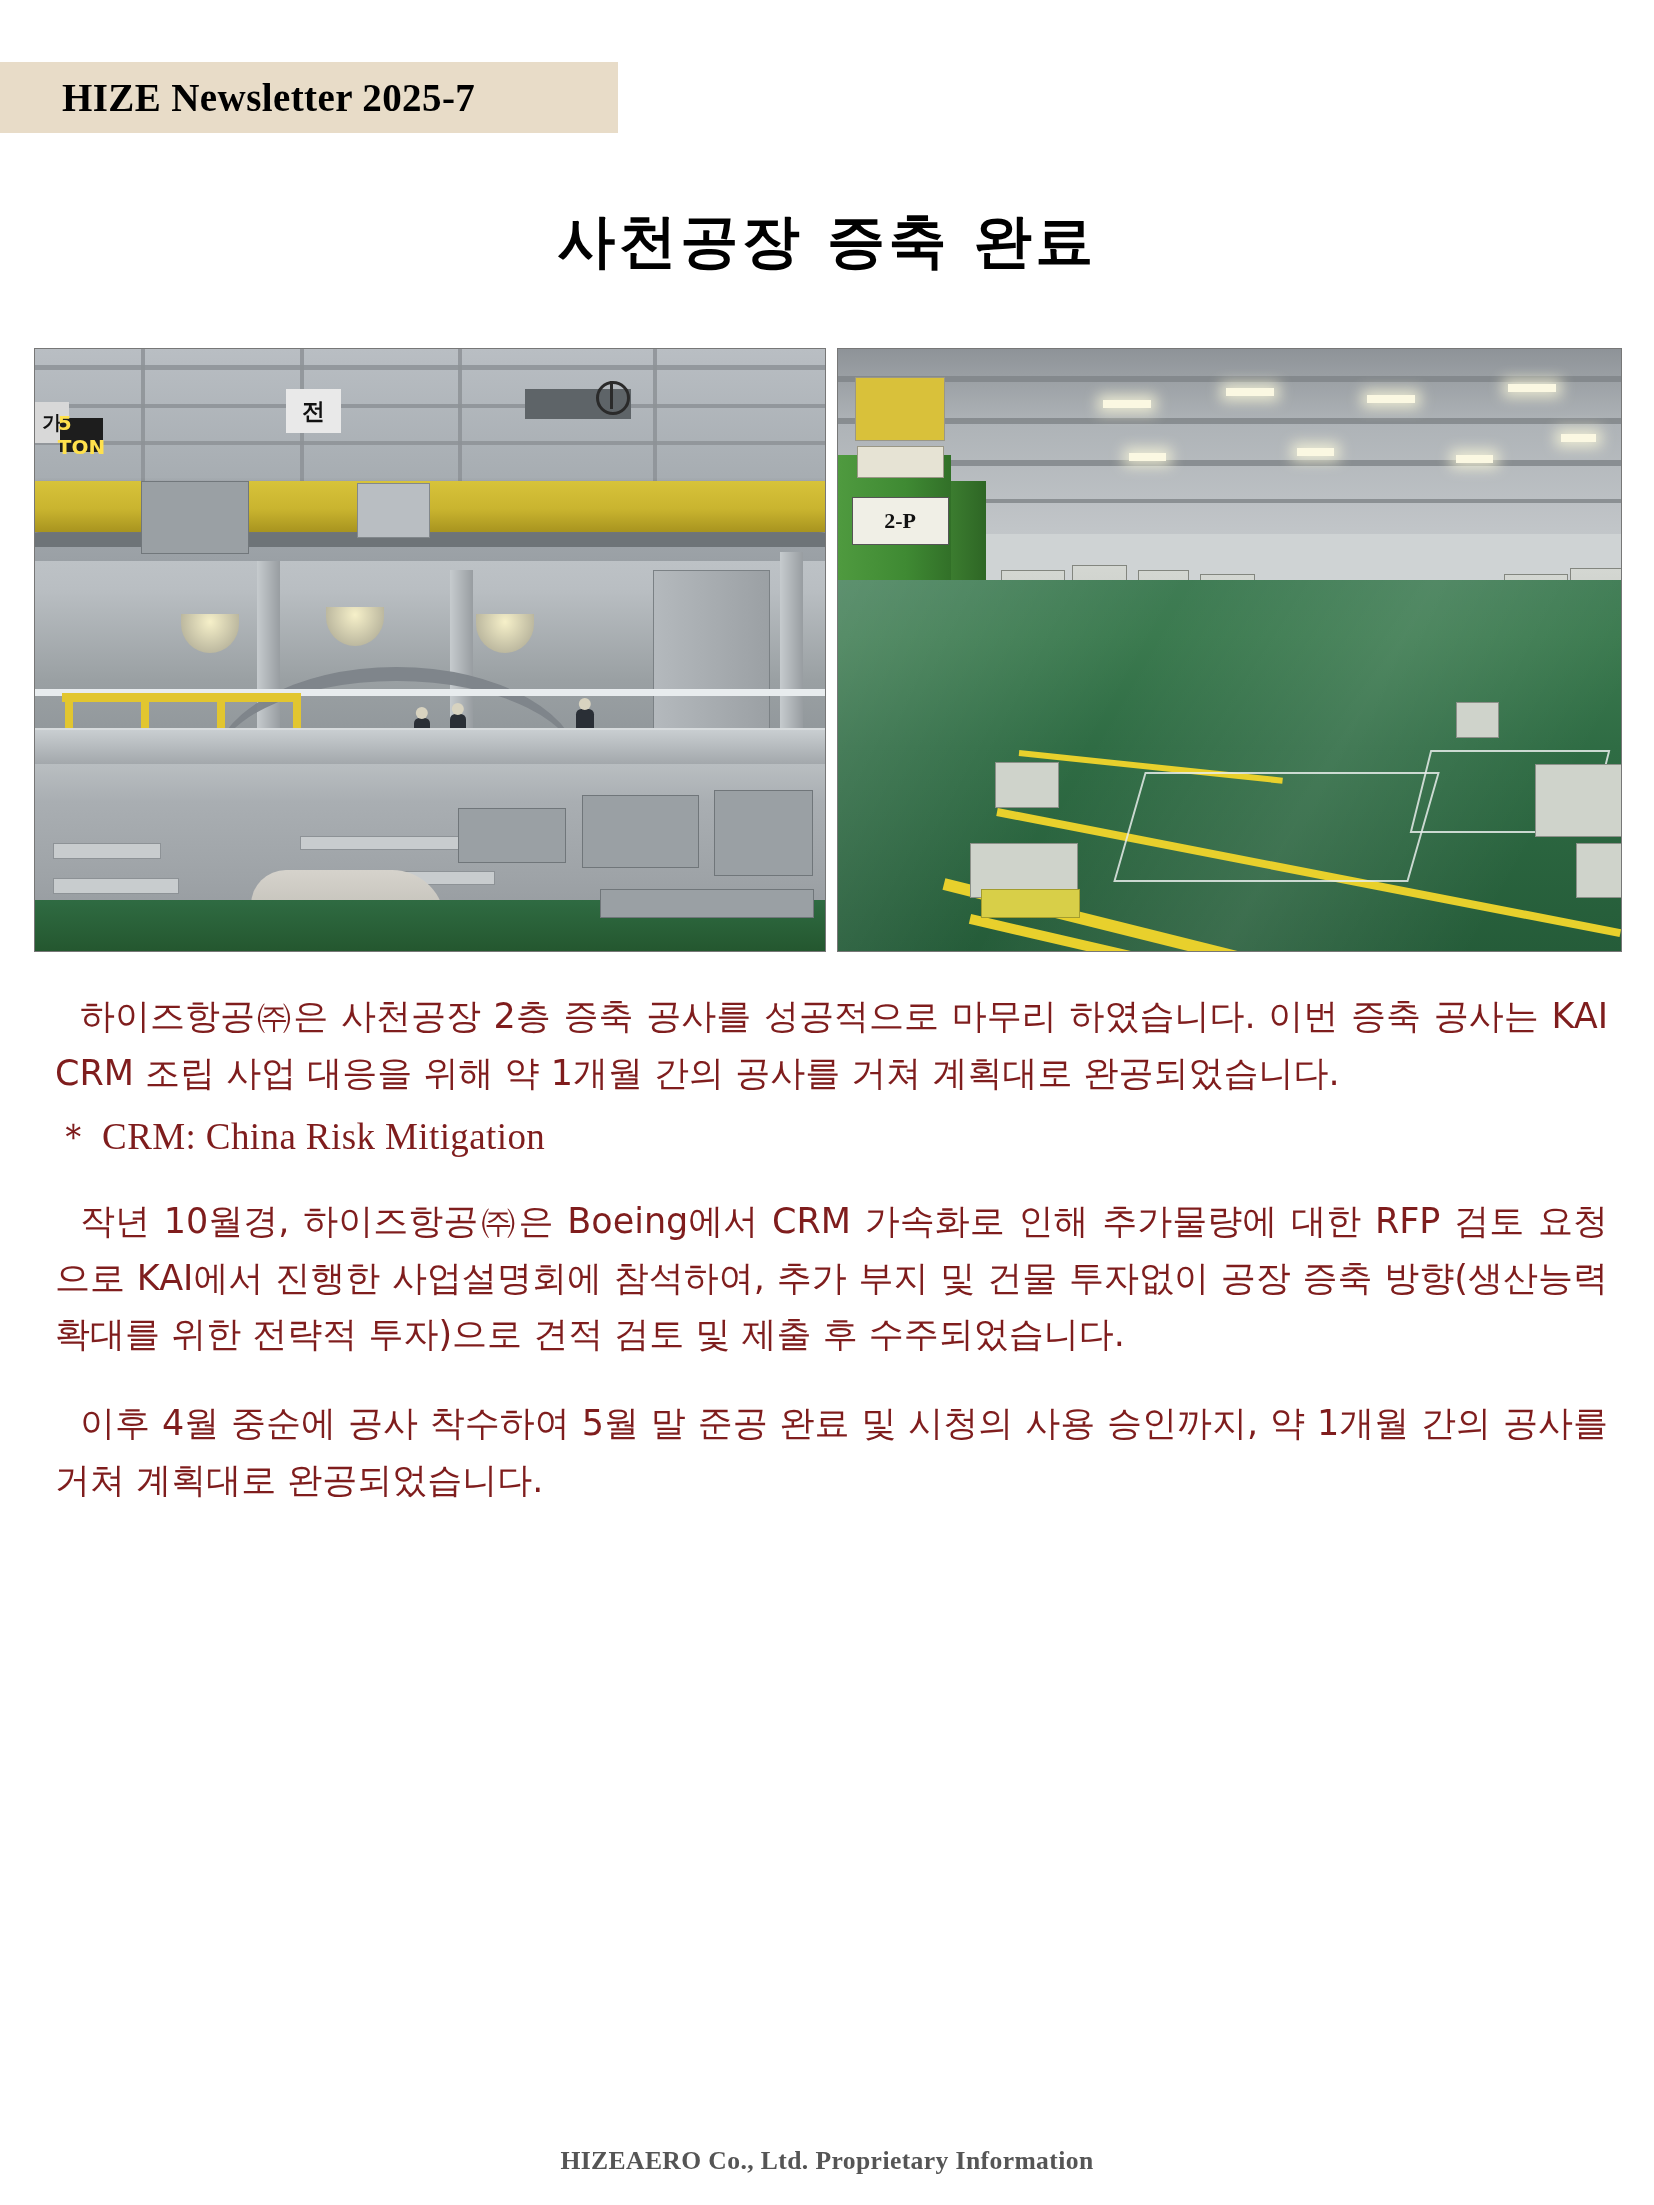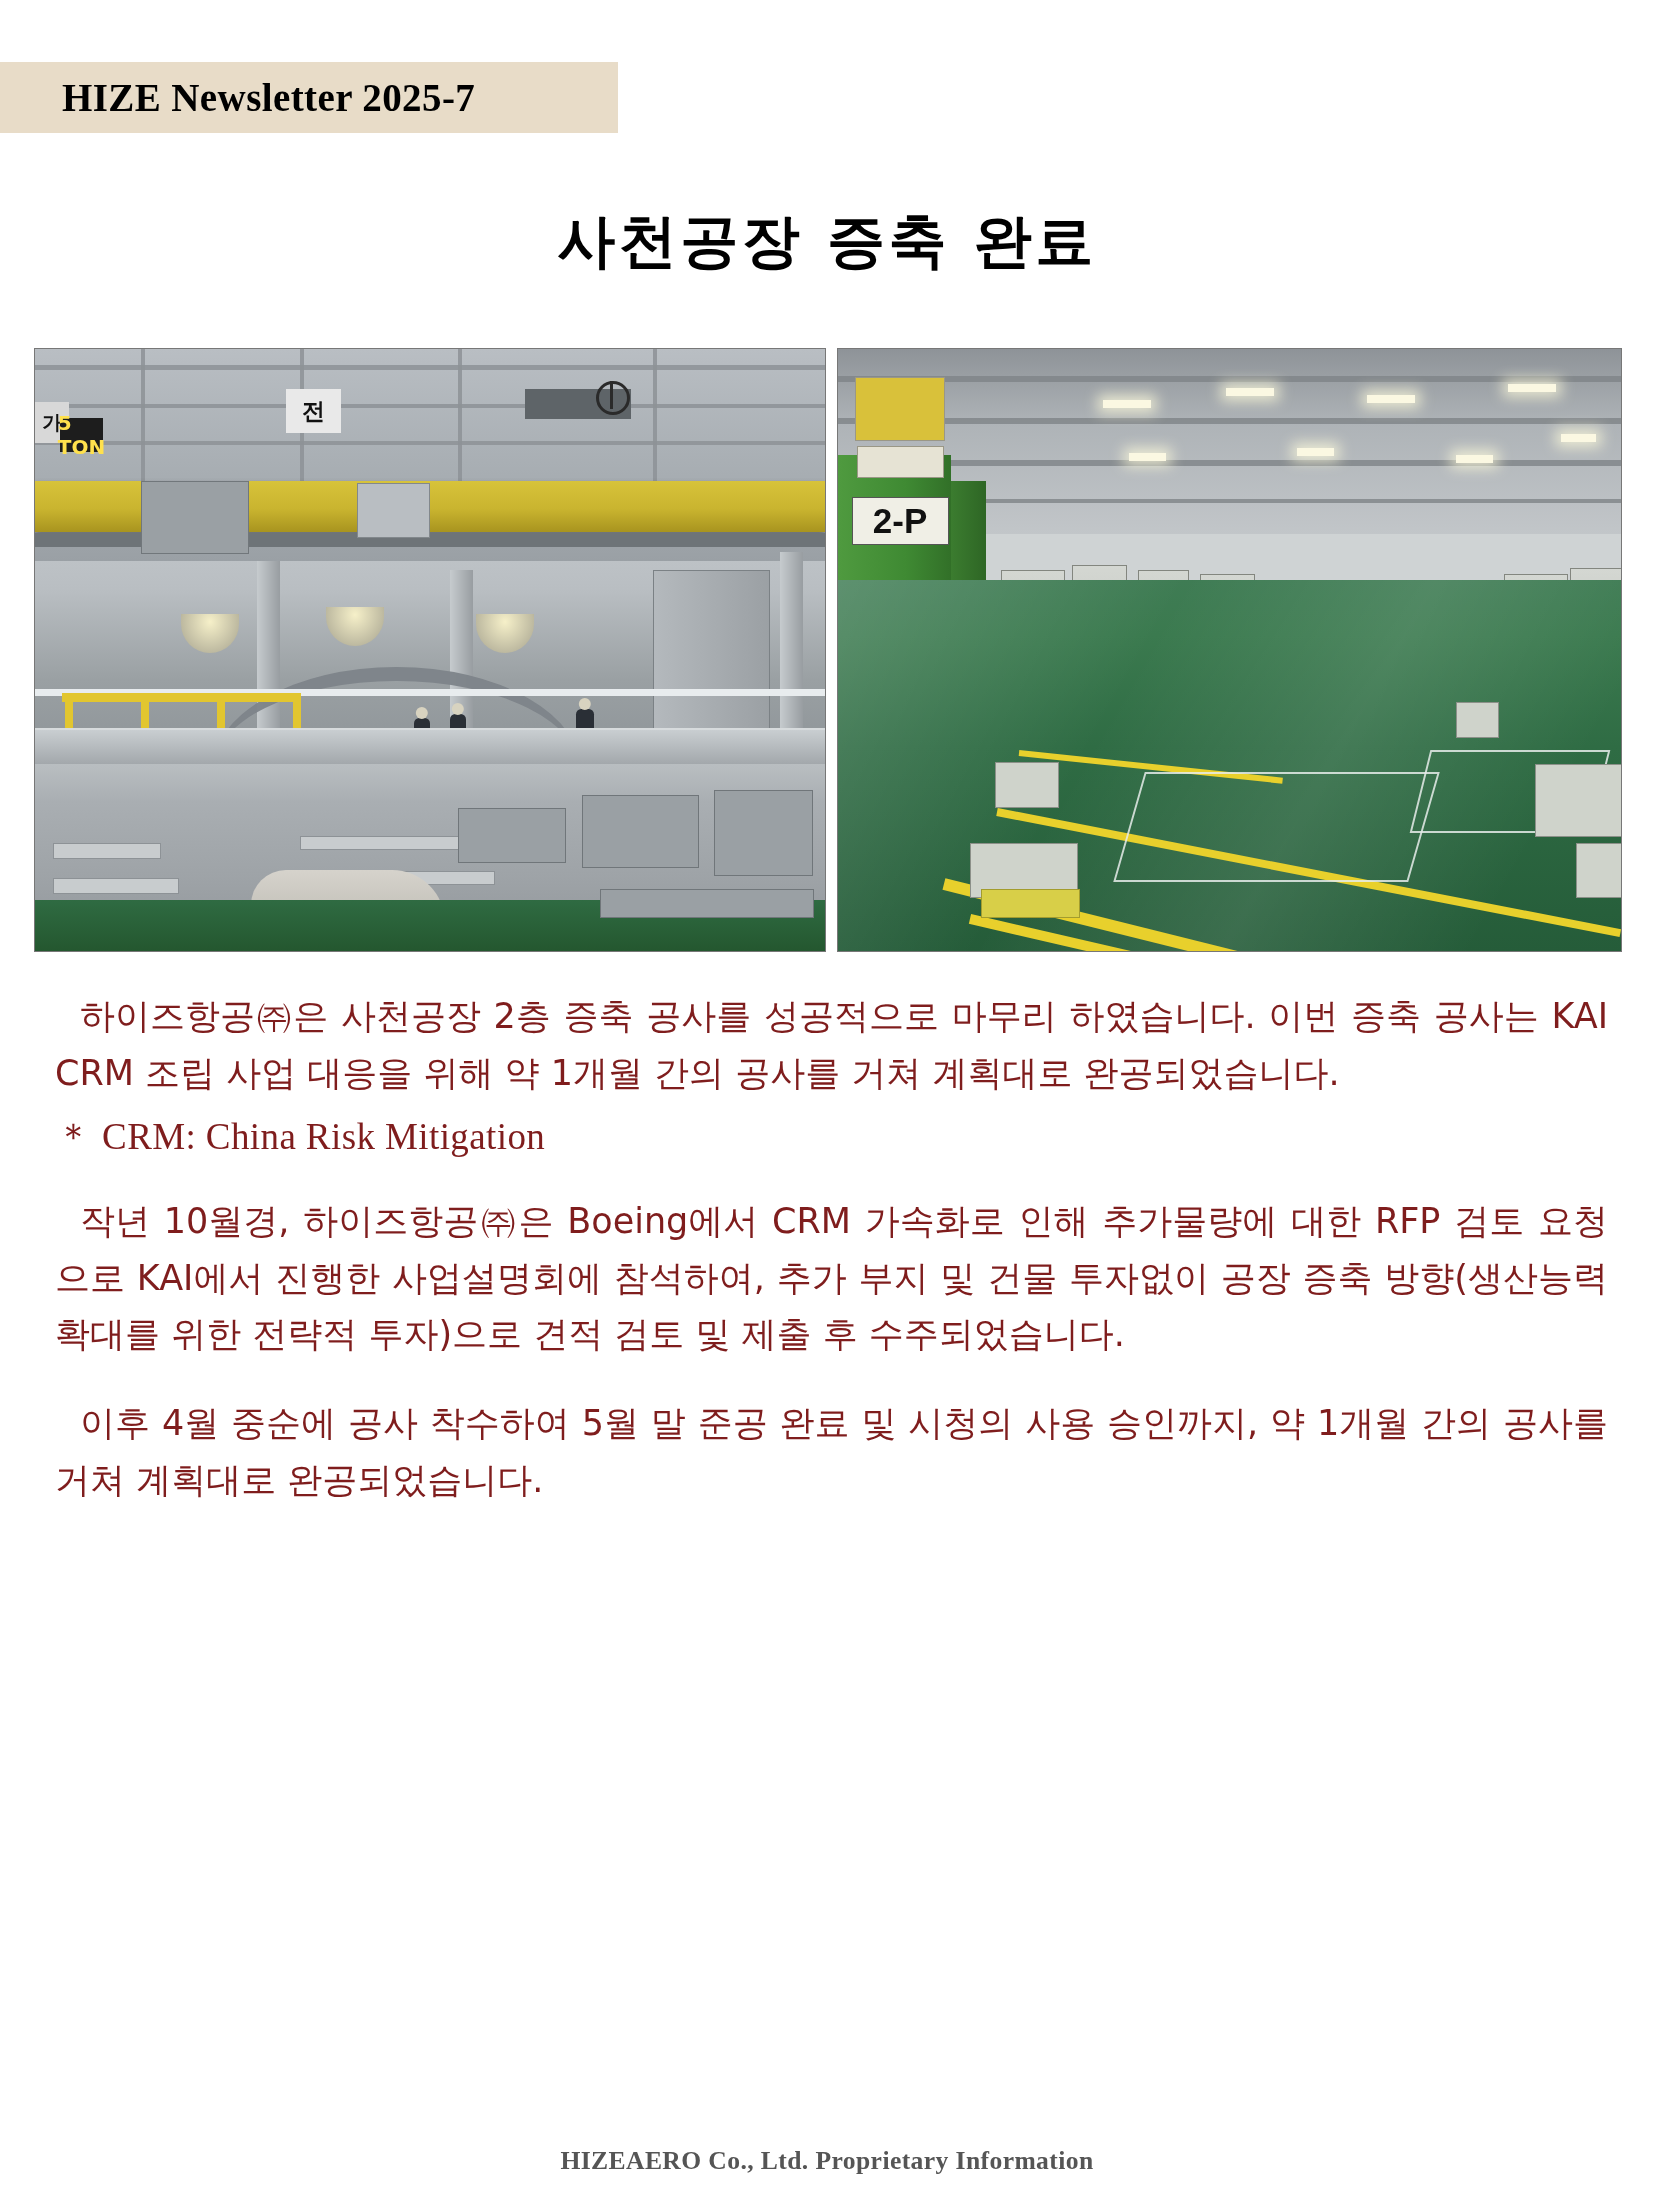--- a/index.html
+++ b/index.html
@@ -200,22 +200,22 @@
   .pr-greenwall {
     position:absolute; left:0; top:106px; width:113px; height:371px;
     background: linear-gradient(90deg,#4f9a3f, #3f8a33 60%, #327028);
   }
   .pr-greenwall2 {
     position:absolute; left:113px; top:132px; width:35px; height:335px;
     background: linear-gradient(90deg,#3b7c2f, #2e6625);
   }
   .pr-sign2p {
     position:absolute; left:14px; top:148px; width:95px; height:46px;
-    background:#f0efe6; color:#111; font-family:Liberation Sans, sans-serif; font-weight:bold;
-    font-size:35px; display:flex; align-items:center; justify-content:center;
+    background:#f0efe6; color:#111; font-family:Liberation Serif, serif; font-weight:bold;
+    font-size:22px; display:flex; align-items:center; justify-content:center;
     border:1.8px solid #555;
   }
   .pr-orange {
     position:absolute; left:19.4px; top:265px; width:81px; height:106px;
     border:6.2px solid #d96a1c; background:transparent;
   }
   .pr-shelf {
     position:absolute; background:#e6e3d4; border:0.9px solid #9a9786;
   }
   .pr-floor {

